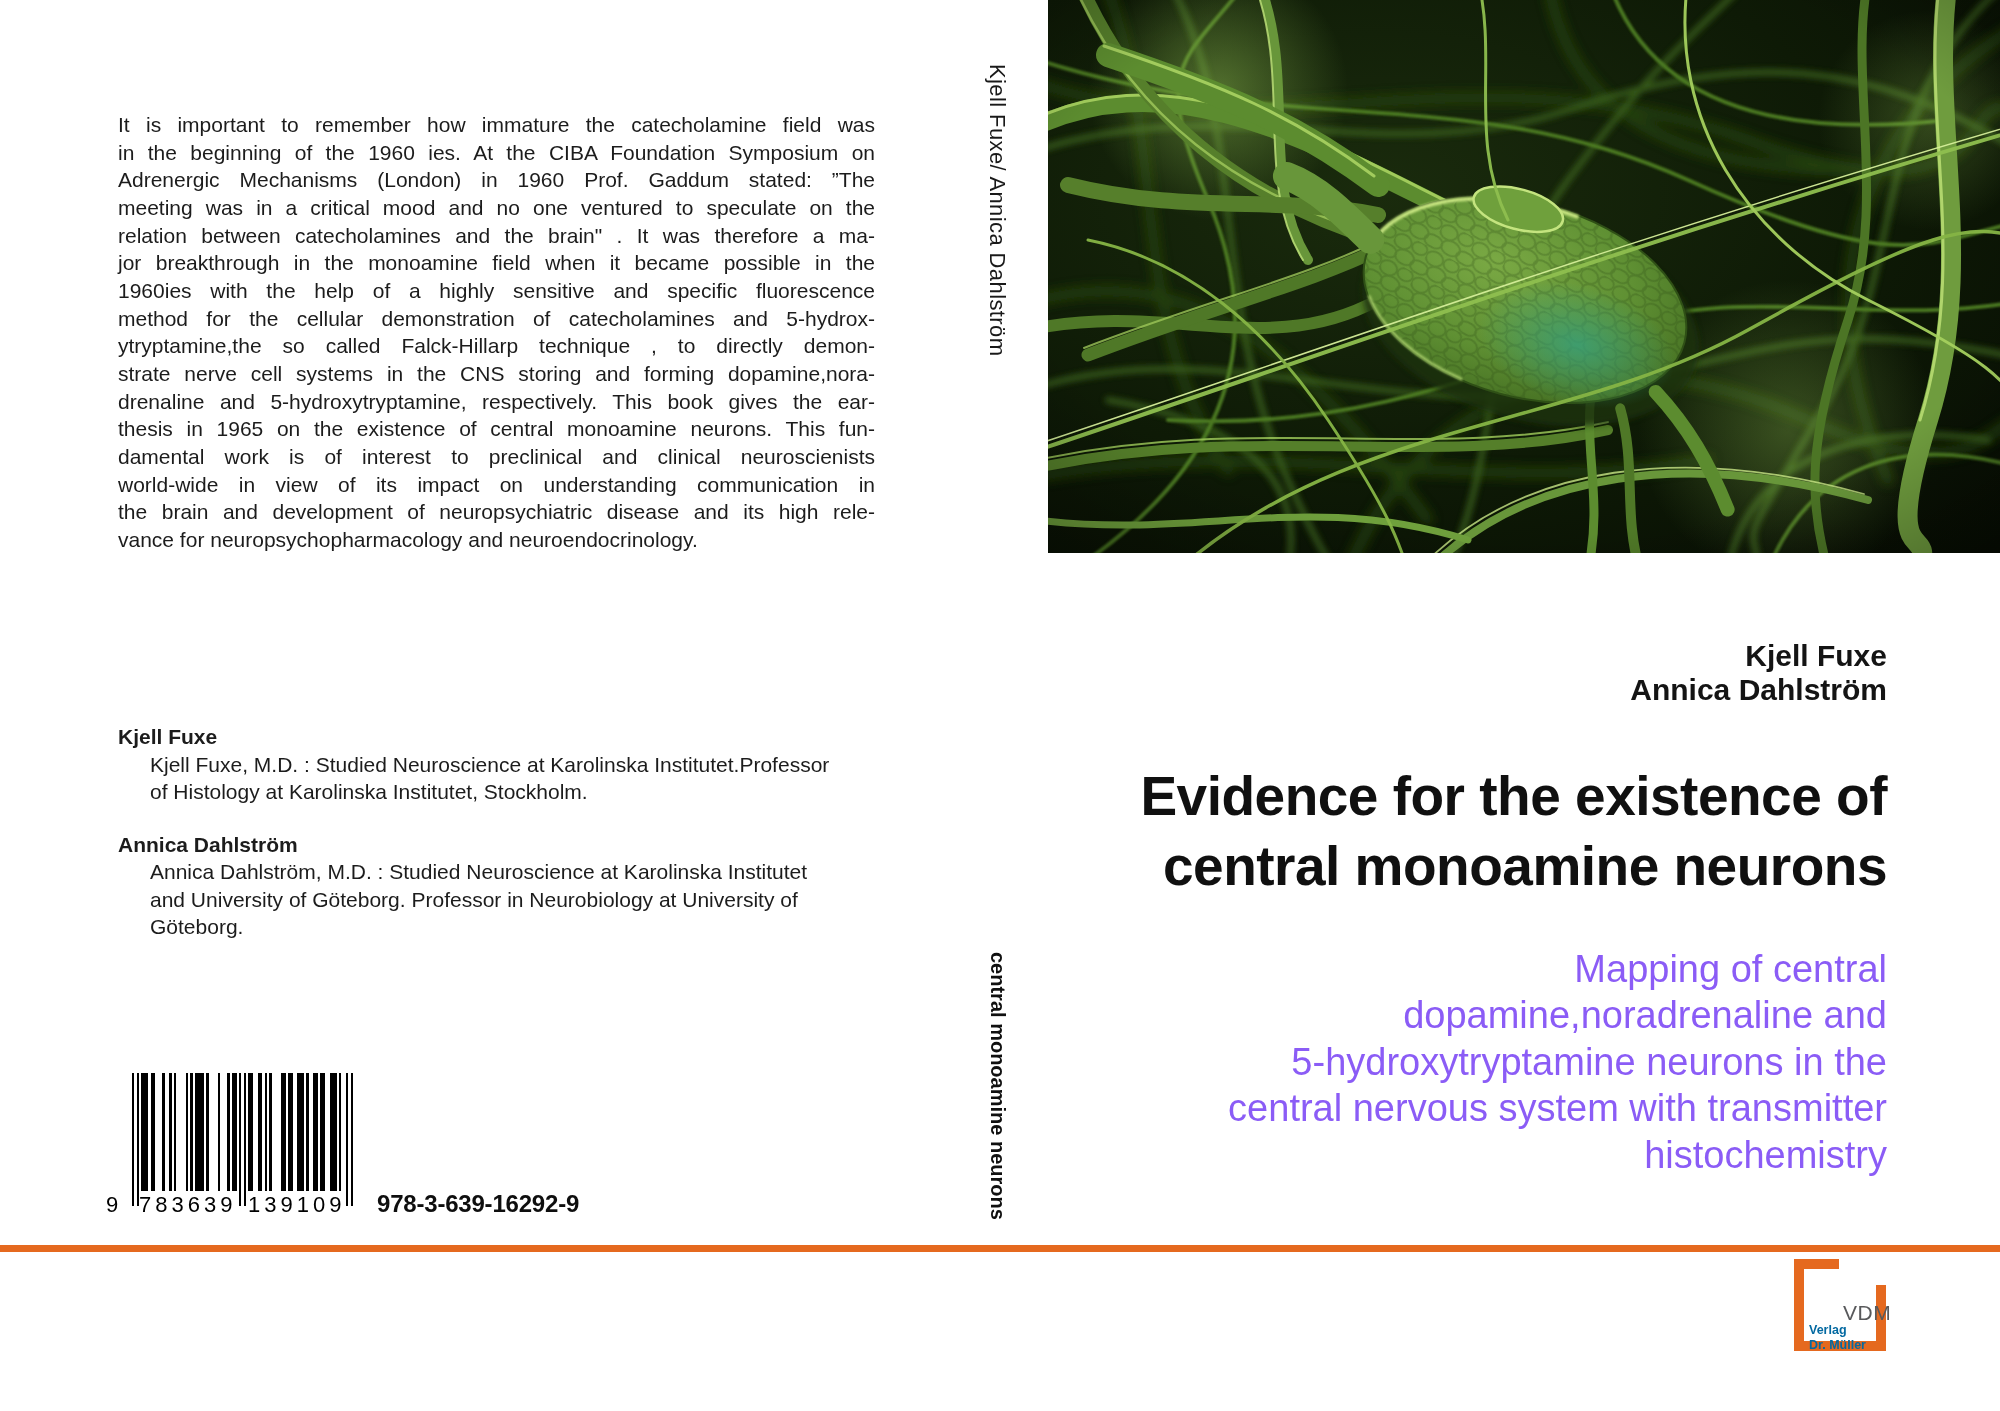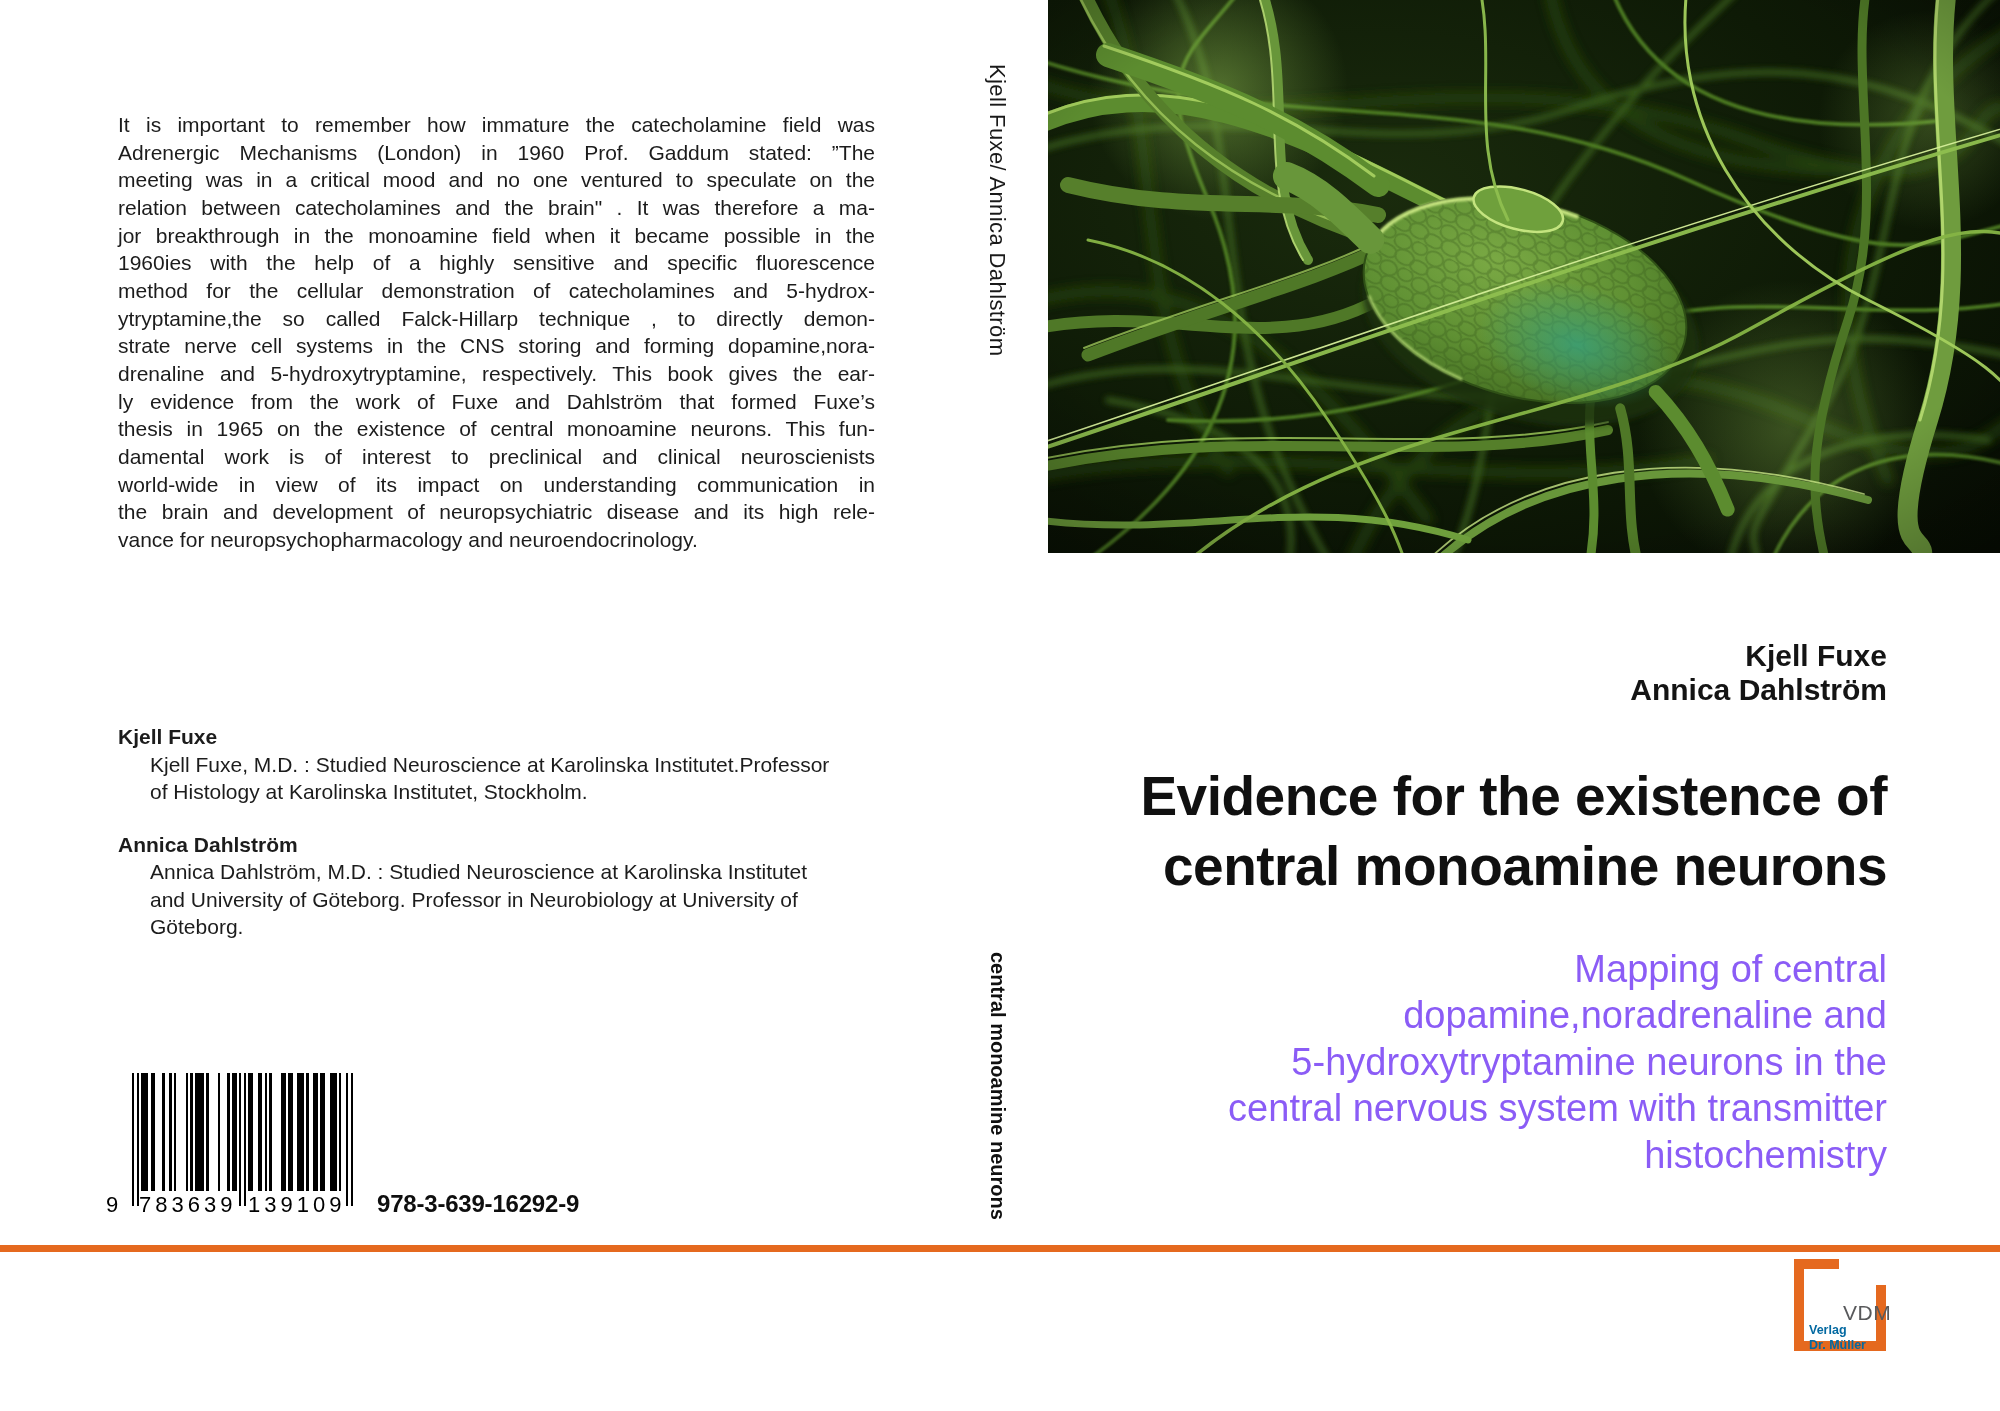--- a/index.html
+++ b/index.html
@@ -55,30 +55,30 @@
   .vdm-name { position:absolute; left:15px; top:54px; font-size:12.5px; line-height:15px;
               color:#0369a1; font-weight:bold; white-space:nowrap;margin-top:10px; }
 </style>
 </head>
 <body>
 
 <div class="cover">
 
   <div class="blurb">
       <div>It is important to remember how immature the catecholamine field was</div>
+      <div>in the beginning of the 1960 ies. At the CIBA Foundation Symposium on</div>
       <div>Adrenergic Mechanisms (London) in 1960 Prof. Gaddum stated: ”The</div>
       <div>meeting was in a critical mood and no one ventured to speculate on the</div>
       <div>relation between catecholamines and the brain" . It was therefore a ma-</div>
       <div>jor breakthrough in the monoamine field when it became possible in the</div>
       <div>1960ies with the help of a highly sensitive and specific fluorescence</div>
       <div>method for the cellular demonstration of catecholamines and 5-hydrox-</div>
       <div>ytryptamine,the so called Falck-Hillarp technique , to directly demon-</div>
       <div>strate nerve cell systems in the CNS storing and forming dopamine,nora-</div>
       <div>drenaline and 5-hydroxytryptamine, respectively. This book gives the ear-</div>
-      <div>ly evidence from the work of Fuxe and Dahlström that formed Fuxe’s</div>
       <div>thesis in 1965 on the existence of central monoamine neurons. This fun-</div>
       <div>damental work is of interest to preclinical and clinical neuroscienists</div>
       <div>world-wide in view of its impact on understanding communication in</div>
       <div>the brain and development of neuropsychiatric disease and its high rele-</div>
       <div>vance for neuropsychopharmacology and neuroendocrinology.</div>
     </div>
 
   <div class="bios">
     <div class="bio-block">
       <div class="bio-name">Kjell Fuxe</div>

